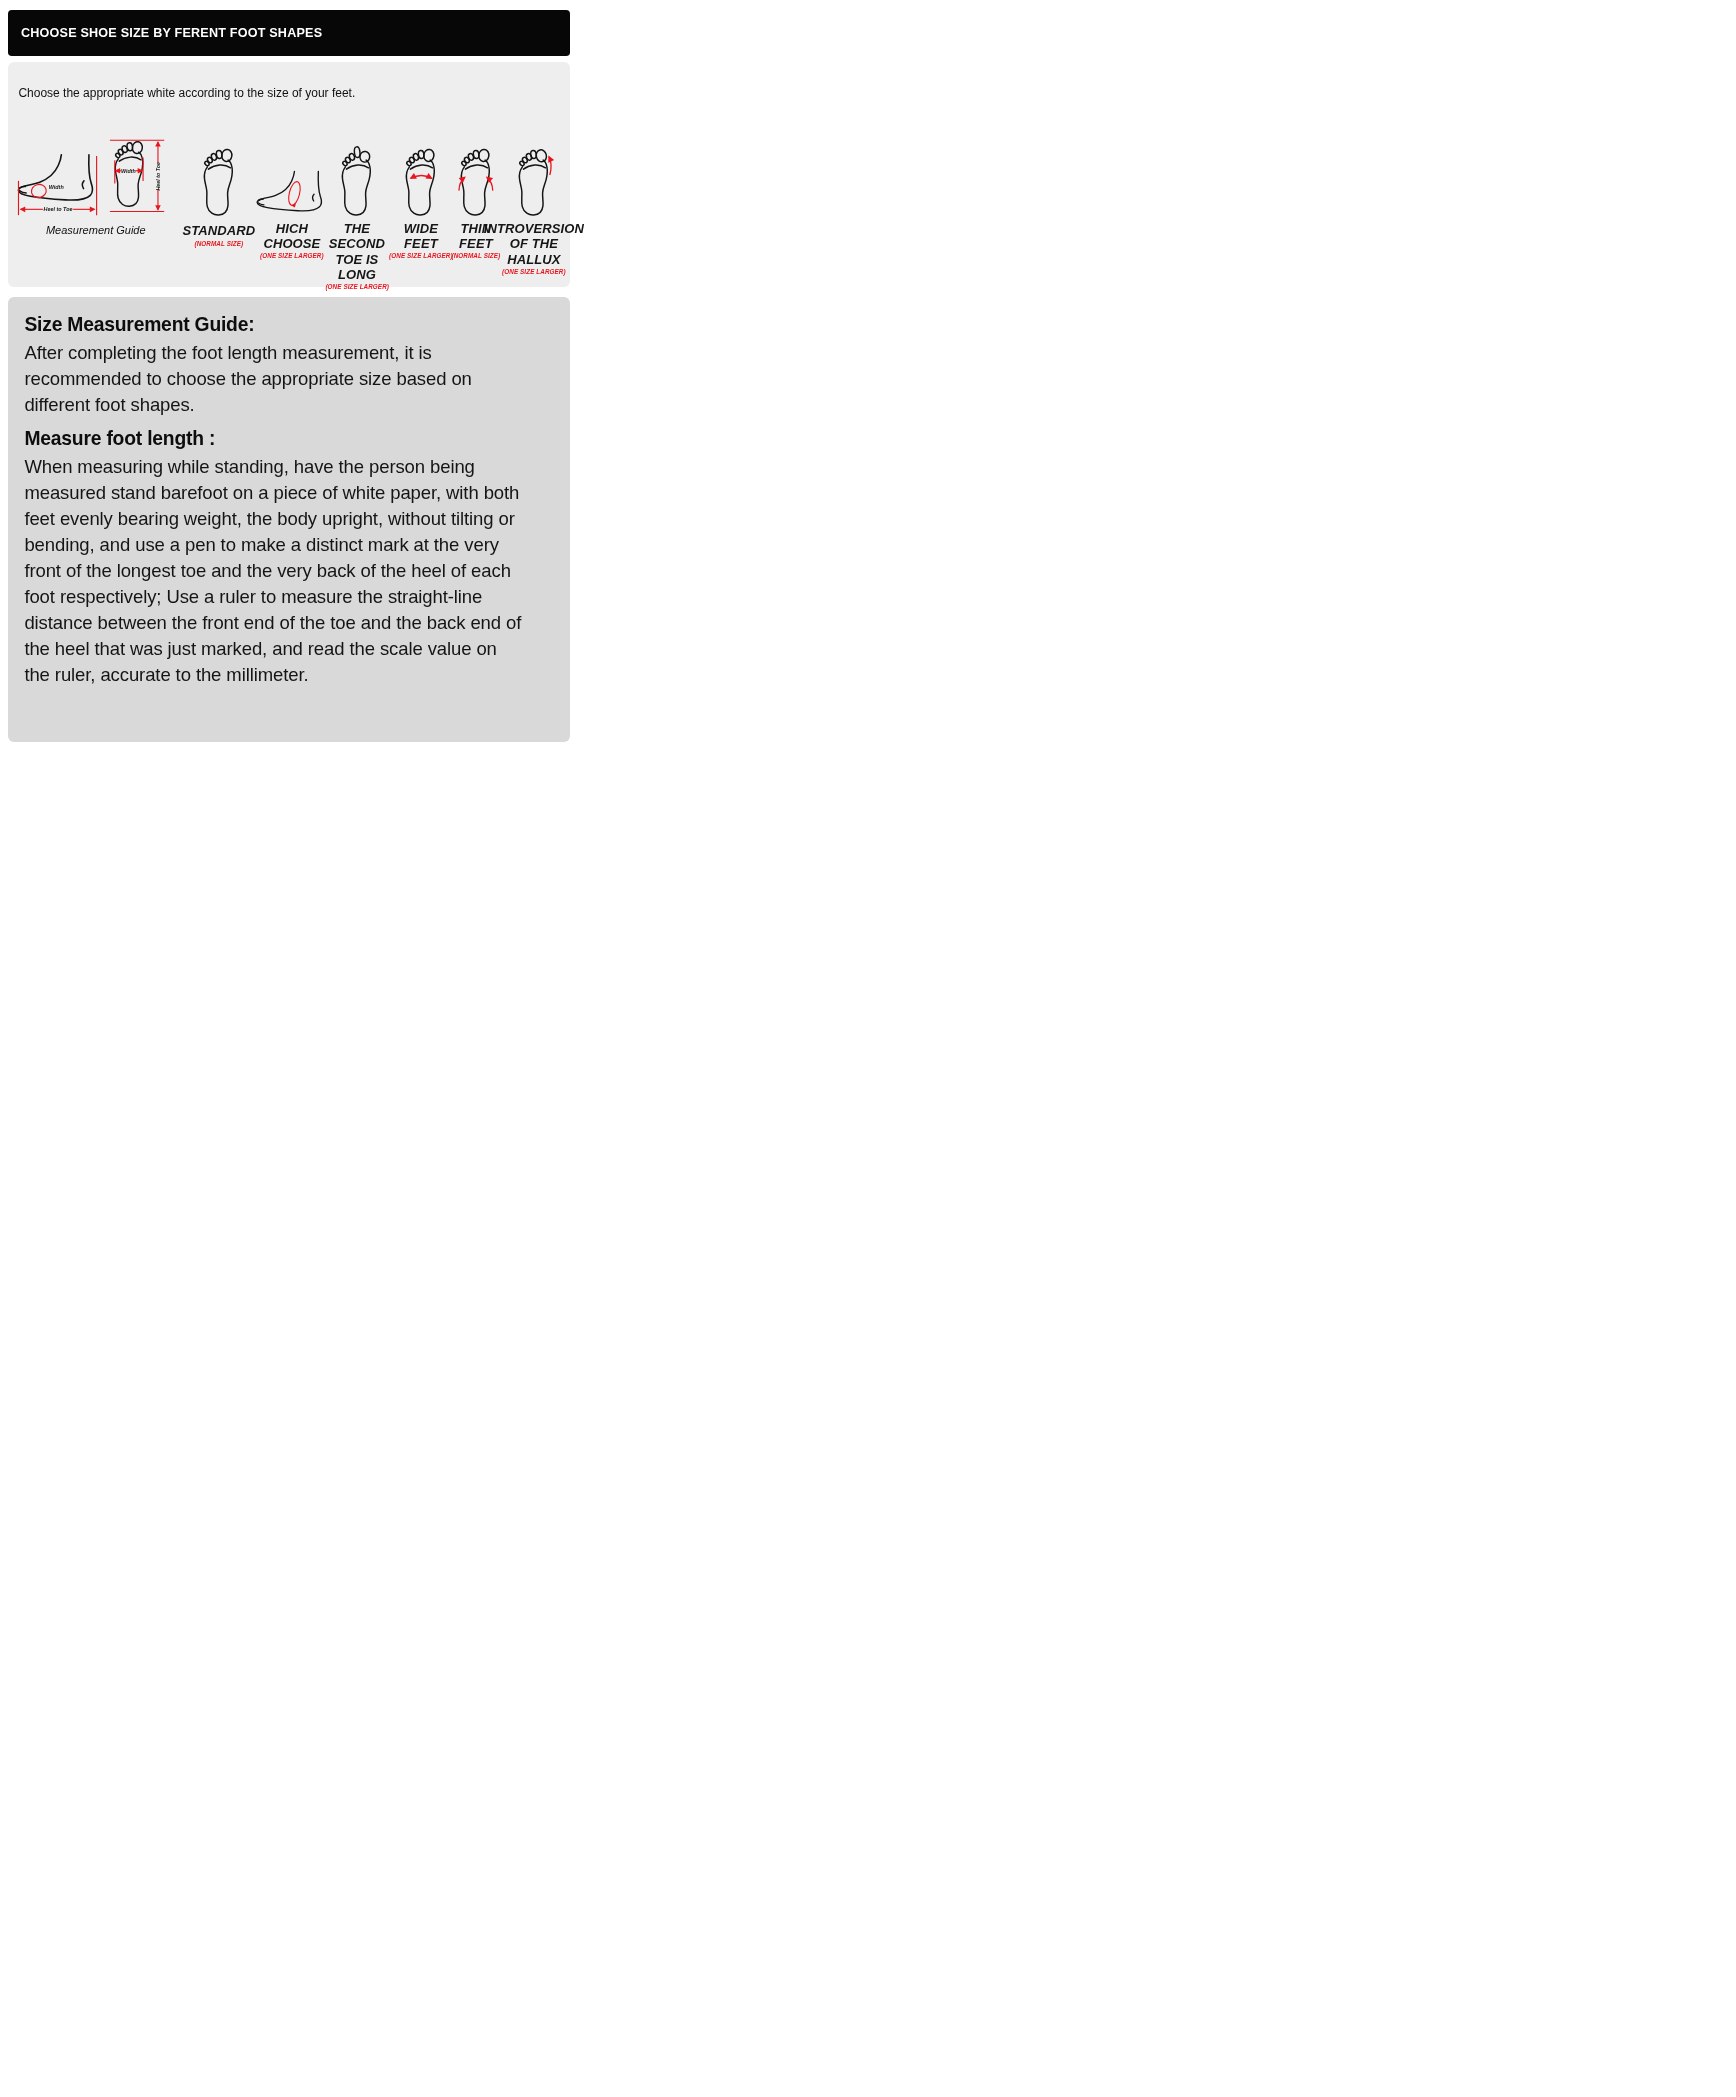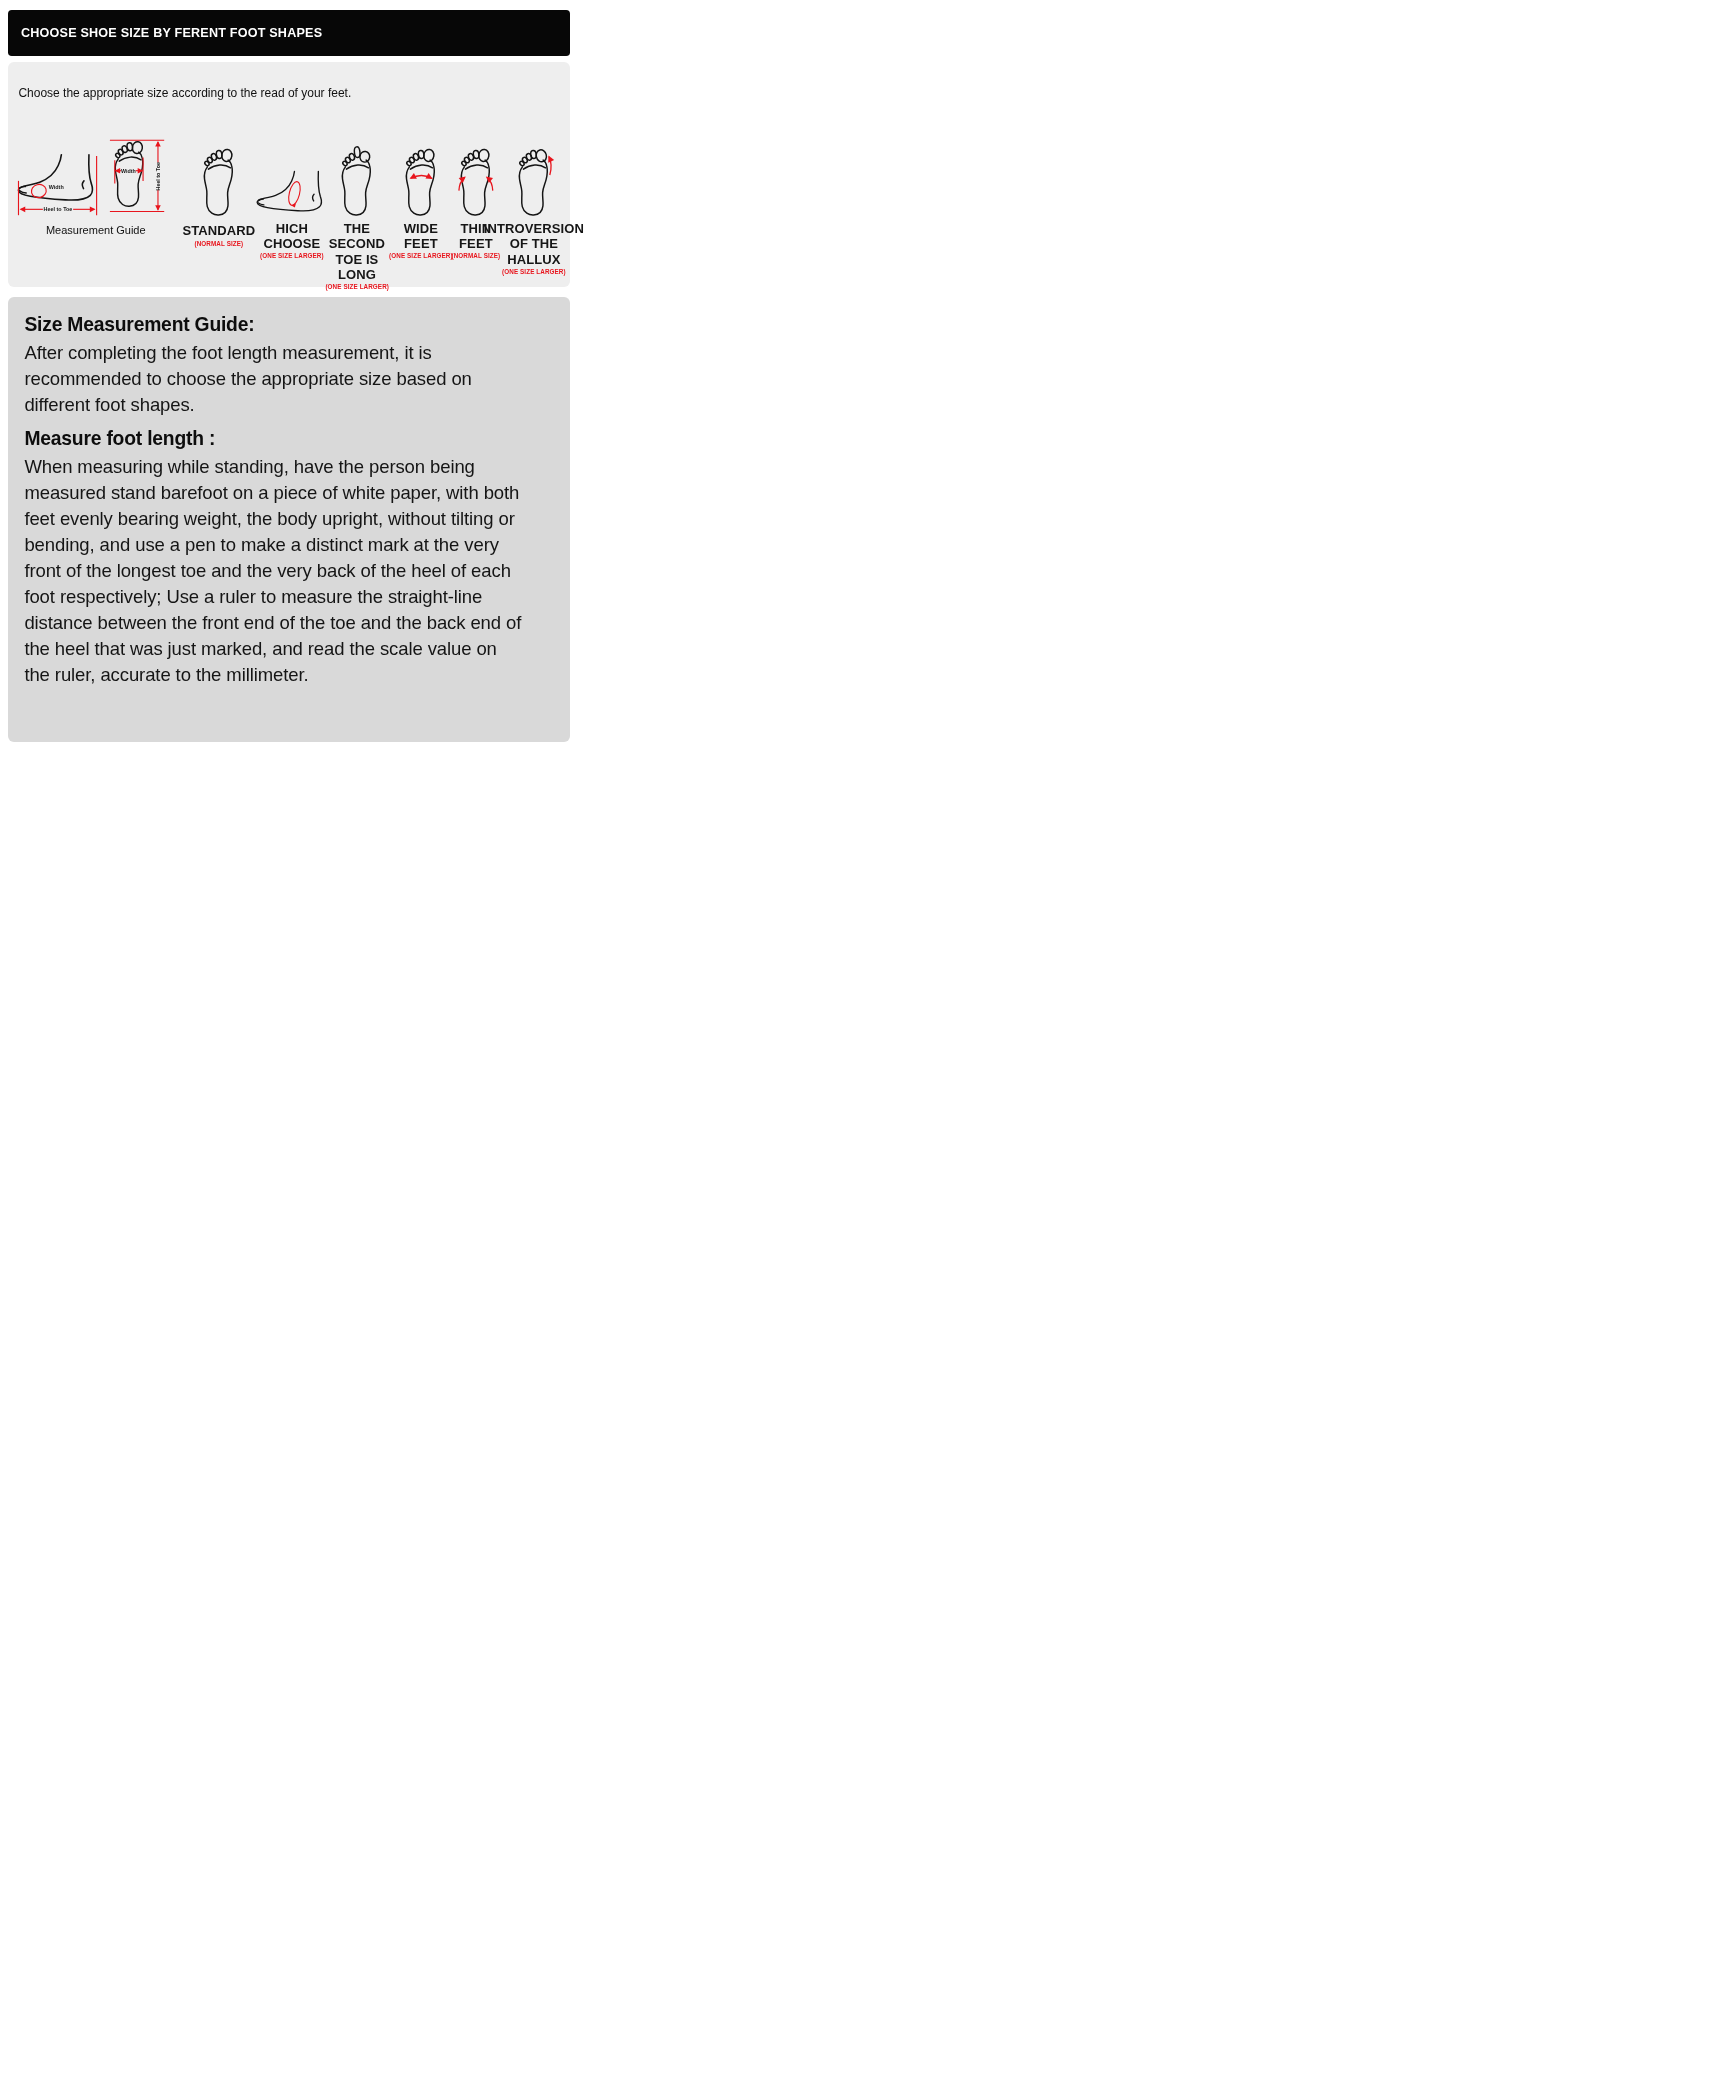--- a/index.html
+++ b/index.html
@@ -18,21 +18,21 @@
   }
   
   .size-panel{
     position:absolute;left:8.4px;top:62px;width:562px;height:225px;
     background:#eeeeee;border-radius:5.9px;
   }
   .subtitle{
     position:absolute;left:10px;top:23.5px;font-size:12px;font-weight:500;
     color:#111;white-space:nowrap;
   }
-  .fig-col{position:absolute;top:71px;text-align:center;}
+  .fig-col{position:absolute;top:71px;text-align:center;font-style:italic;}
   .fig-box{
     height:84px;display:flex;align-items:flex-end;justify-content:center;gap:7.6px;
   }
   .type-name{
     margin-top:4.2px;min-height:18.5px;display:flex;align-items:center;justify-content:center;
     font-size:13px;font-weight:600;letter-spacing:0.1px;line-height:1.17;color:#161616;
   }
   .type-note{
     margin-top:0.8px;font-size:6.3px;font-weight:600;letter-spacing:0.1px;color:#e8151d;
     white-space:nowrap;
@@ -97,21 +97,21 @@
   </defs>
 </svg>
 
 <div class="page">
 
   <div class="header-bar">
     <div class="title">CHOOSE SHOE SIZE BY FERENT FOOT SHAPES</div>
   </div>
 
   <div class="size-panel">
-    <div class="subtitle">Choose the appropriate size according to the read of your feet.</div>
+    <div class="subtitle">Choose the appropriate white according to the size of your feet.</div>
 
     <div class="fig-col" style="left:3.4px;width:168px;">
       <div class="fig-box">
 
         <svg class="fig" width="84" height="70" viewBox="0 0 370 310">
           <use href="#footSide" xlink:href="#footSide" y="30" stroke-width="7"></use>
           <ellipse cx="100" cy="195" rx="33" ry="29" transform="rotate(-15 100 195)" stroke="#e8151d" fill="none" stroke-width="5"></ellipse>
           <text x="144" y="186" font-size="24">Width</text>
           <path d="M10 150 V 302" stroke="#e8151d" fill="none" stroke-width="5"></path>
           <path d="M356 40 V 302" stroke="#e8151d" fill="none" stroke-width="5"></path>

